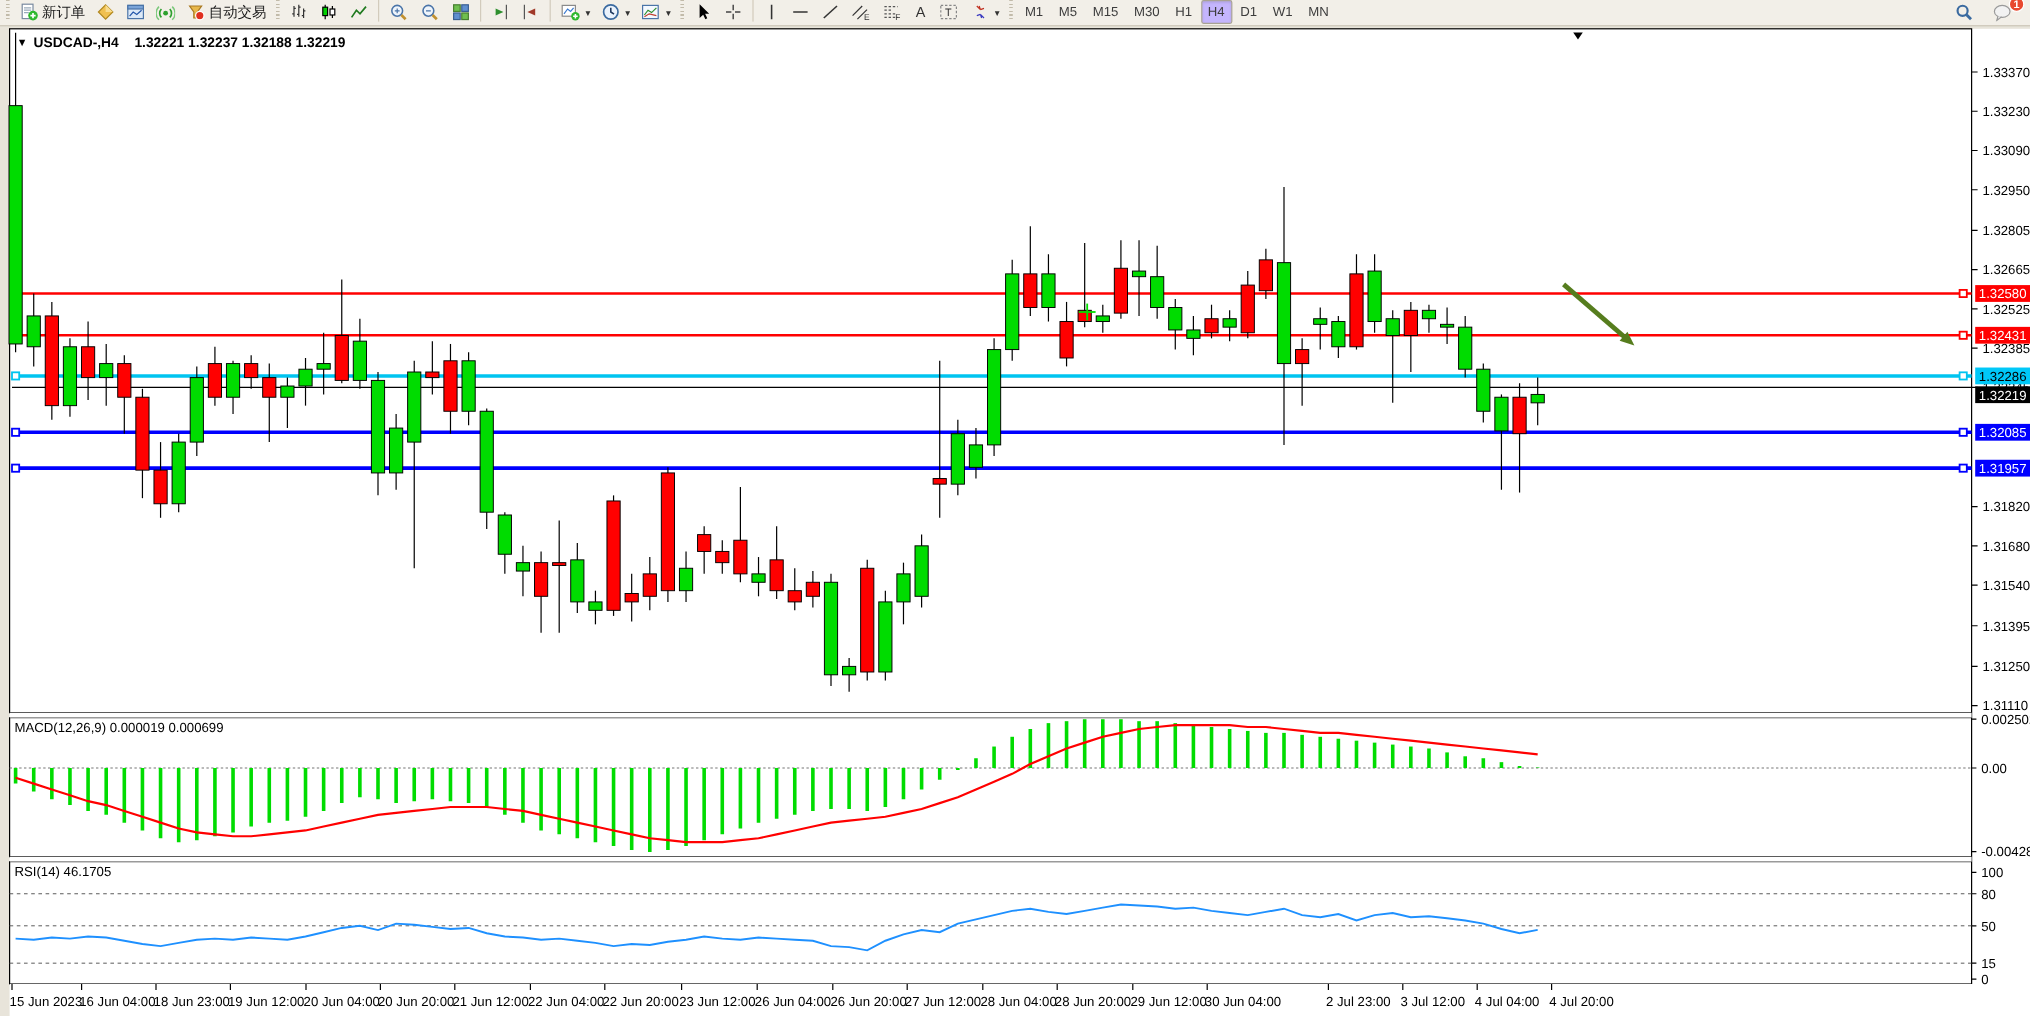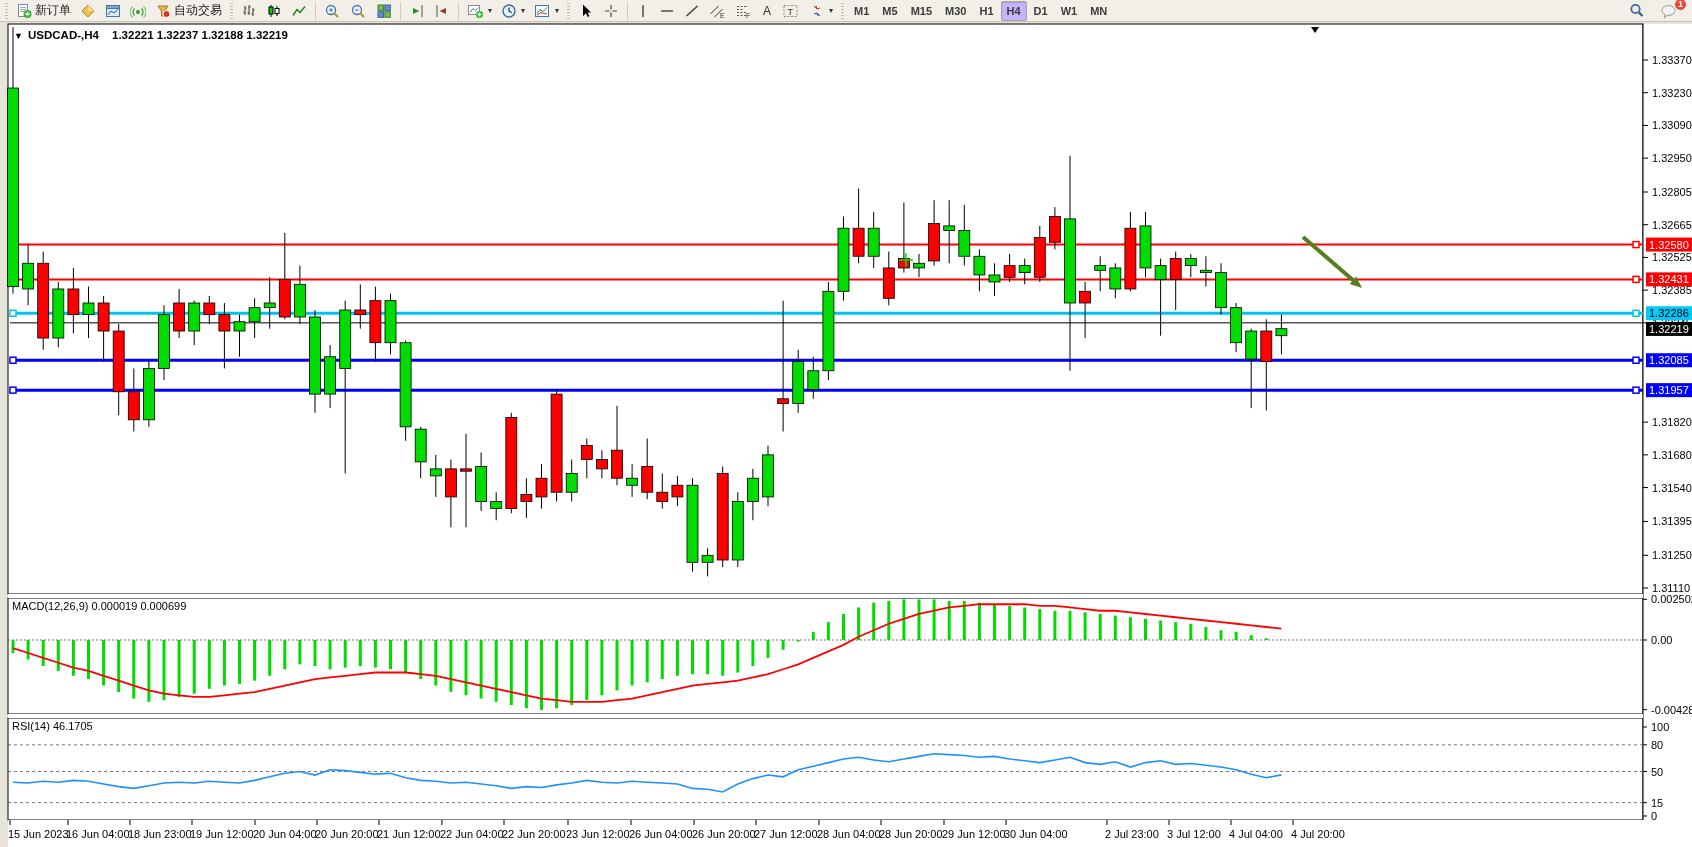--- a/index.html
+++ b/index.html
@@ -1,25 +1,25 @@
 <!DOCTYPE html>
 <html><head>
 <meta charset="utf-8">
 <style>
   * { box-sizing: border-box; margin:0; padding:0; }
   html,body { width:1692px; height:847px; overflow:hidden;
     font-family:"Liberation Sans", sans-serif; background:#e8e4da; }
   
   .toolbar { height:22px; width:100%; background:#f2efe8; border-bottom:1px solid #c9c2b4;
-    display:flex; align-items:center; padding:0 2px; gap:1px; }
+    display:flex; align-items:flex-start; padding:0 2px; gap:1px; }
   .tb-btn { height:20px; min-width:20px; display:flex; align-items:center; justify-content:center;
     gap:3px; padding:1px 3px; border:1px solid transparent; border-radius:2px; cursor:default; }
   .tb-btn.active { border:1px solid #a8a294; background:#c4b5fd; box-shadow:inset 0 1px 2px rgba(0,0,0,.12); }
   .tb-label { font-size:12px; color:#1a1a1a; white-space:nowrap; }
-  .tf-btn { font-size:11px; font-weight:bold; color:#3c3c3c; padding:2px 5px; }
+  .tf-btn { font-size:11px; font-weight:normal; color:#3c3c3c; padding:2px 5px; }
   .sep { width:1px; height:18px; background:#d2cbbc; margin:0 3px; flex:0 0 auto;}
   .grip { width:3px; height:16px; margin:0 3px;
     background:repeating-linear-gradient(180deg,#c2bbaa 0 1px,transparent 1px 3px); flex:0 0 auto;}
   .caret { font-size:8px; color:#333; margin-left:1px; }
   .tb-right { margin-left:auto; display:flex; align-items:center; gap:6px; padding-right:8px; }
   .chat-wrap { position:relative; }
   .badge { position:absolute; top:-4px; right:-6px; width:13px; height:13px; border-radius:50%;
     background:#e8492f; color:#fff; font-size:9px; font-weight:bold; display:flex;
     align-items:center; justify-content:center; border:1px solid #fff; }
   

